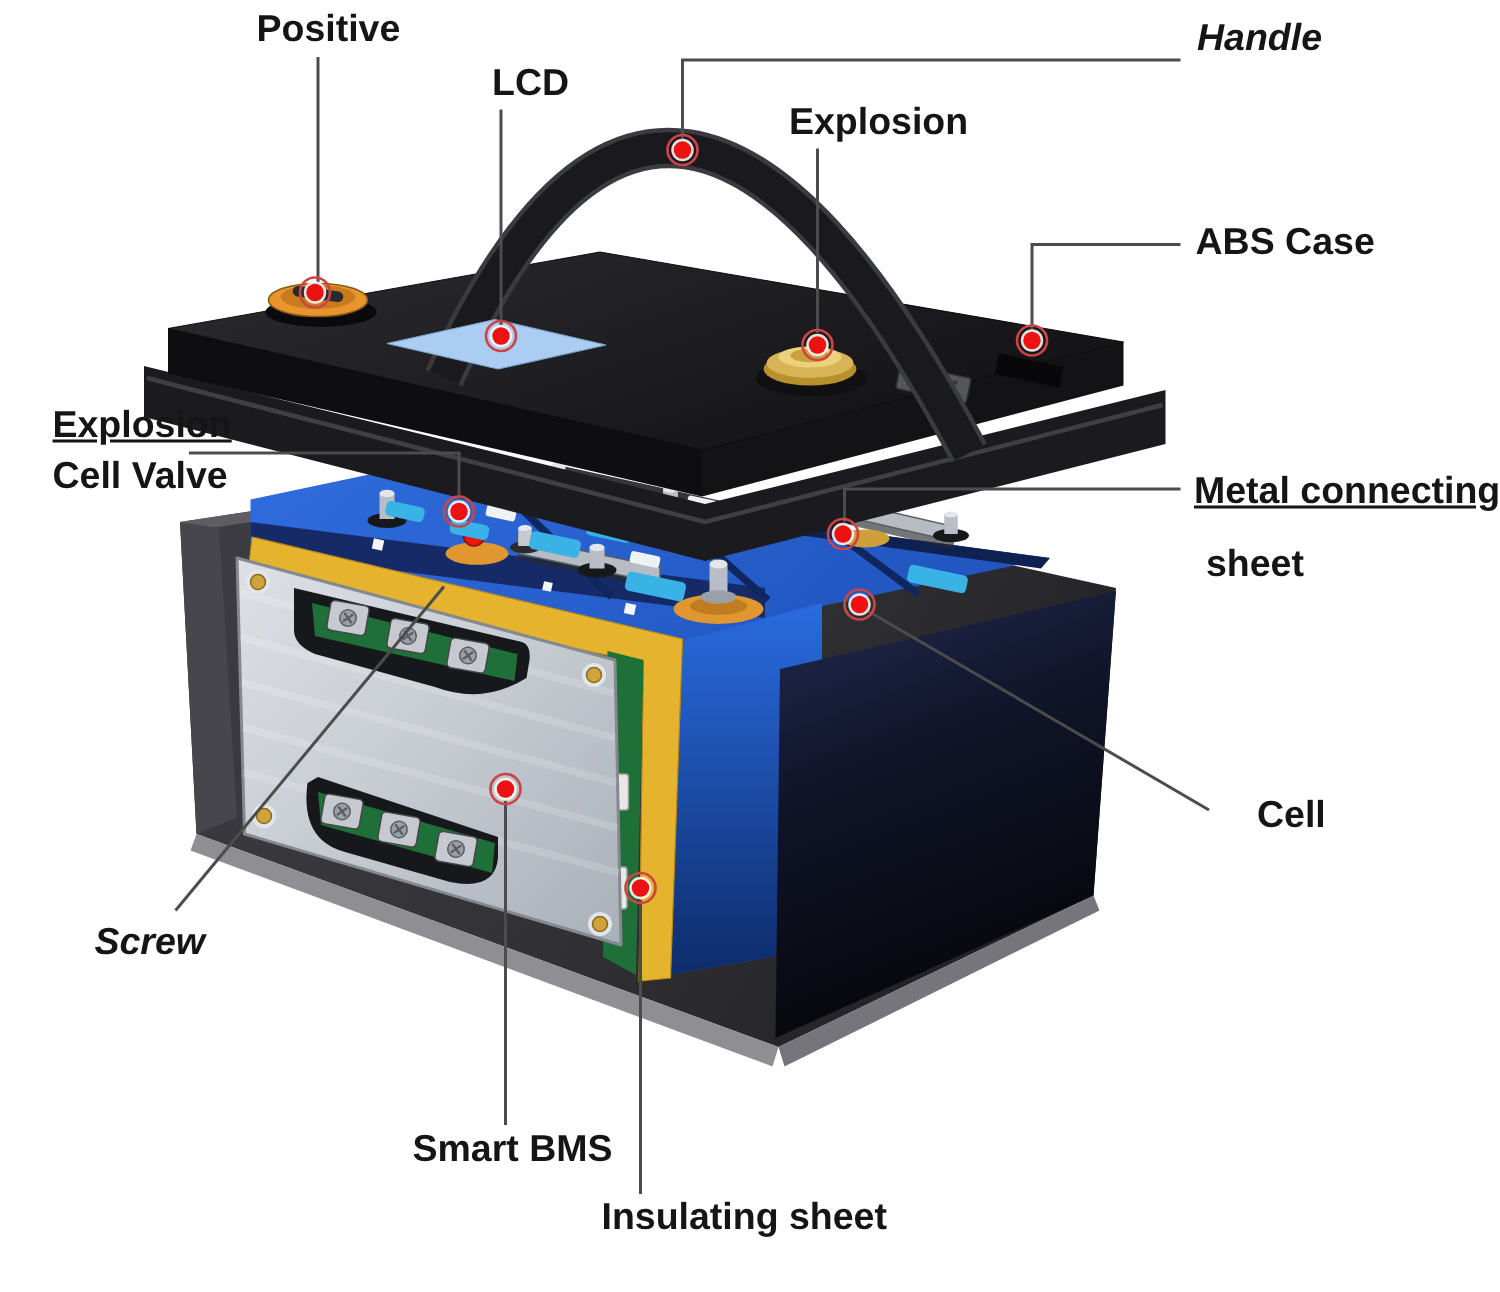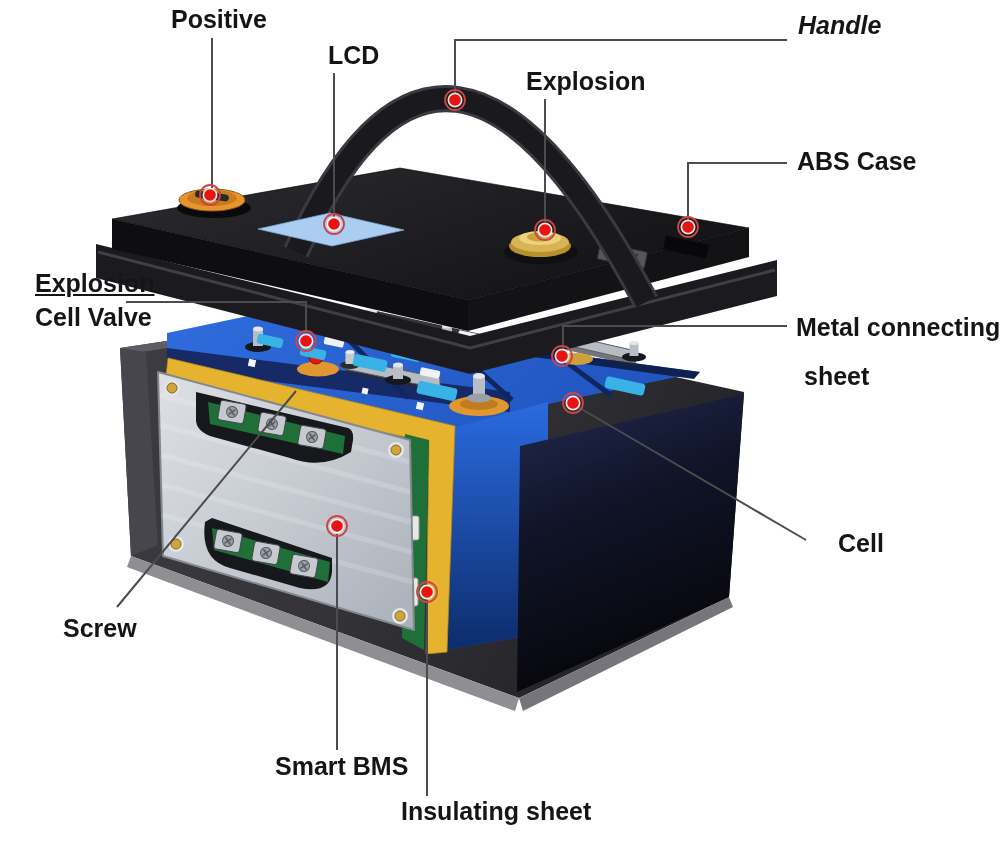--- a/index.html
+++ b/index.html
@@ -332,20 +332,20 @@
   </g>
 </svg>
 
 <div class="lbl" style="left:171px;top:6px;">Positive</div>
 <div class="lbl" style="left:313px;top:42px;margin-left:15px;">LCD</div>
 <div class="lbl" style="left:798px;top:12px;font-style:italic;">Handle</div>
 <div class="lbl" style="left:526px;top:68px;">Explosion</div>
 <div class="lbl" style="left:797px;top:148px;text-align:right;">ABS Case</div>
 <div class="lbl" style="left:35px;top:270px;text-decoration:underline;">Explosion</div>
 <div class="lbl" style="left:35px;top:304px;">Cell Valve</div>
-<div class="lbl" style="left:796px;top:314px;">Metal connecting</div>
+<div class="lbl" style="left:796px;top:314px;text-decoration:underline;">Metal connecting</div>
 <div class="lbl" style="left:804px;top:350px;margin-top:13px;">sheet</div>
 <div class="lbl" style="left:838px;top:530px;">Cell</div>
-<div class="lbl" style="left:63px;top:615px;">Screw</div>
+<div class="lbl" style="left:63px;top:615px;font-style:italic;">Screw</div>
 <div class="lbl" style="left:275px;top:753px;">Smart BMS</div>
 <div class="lbl" style="left:401px;top:798px;">Insulating sheet</div>
 
 </div>
 
 </body></html>

